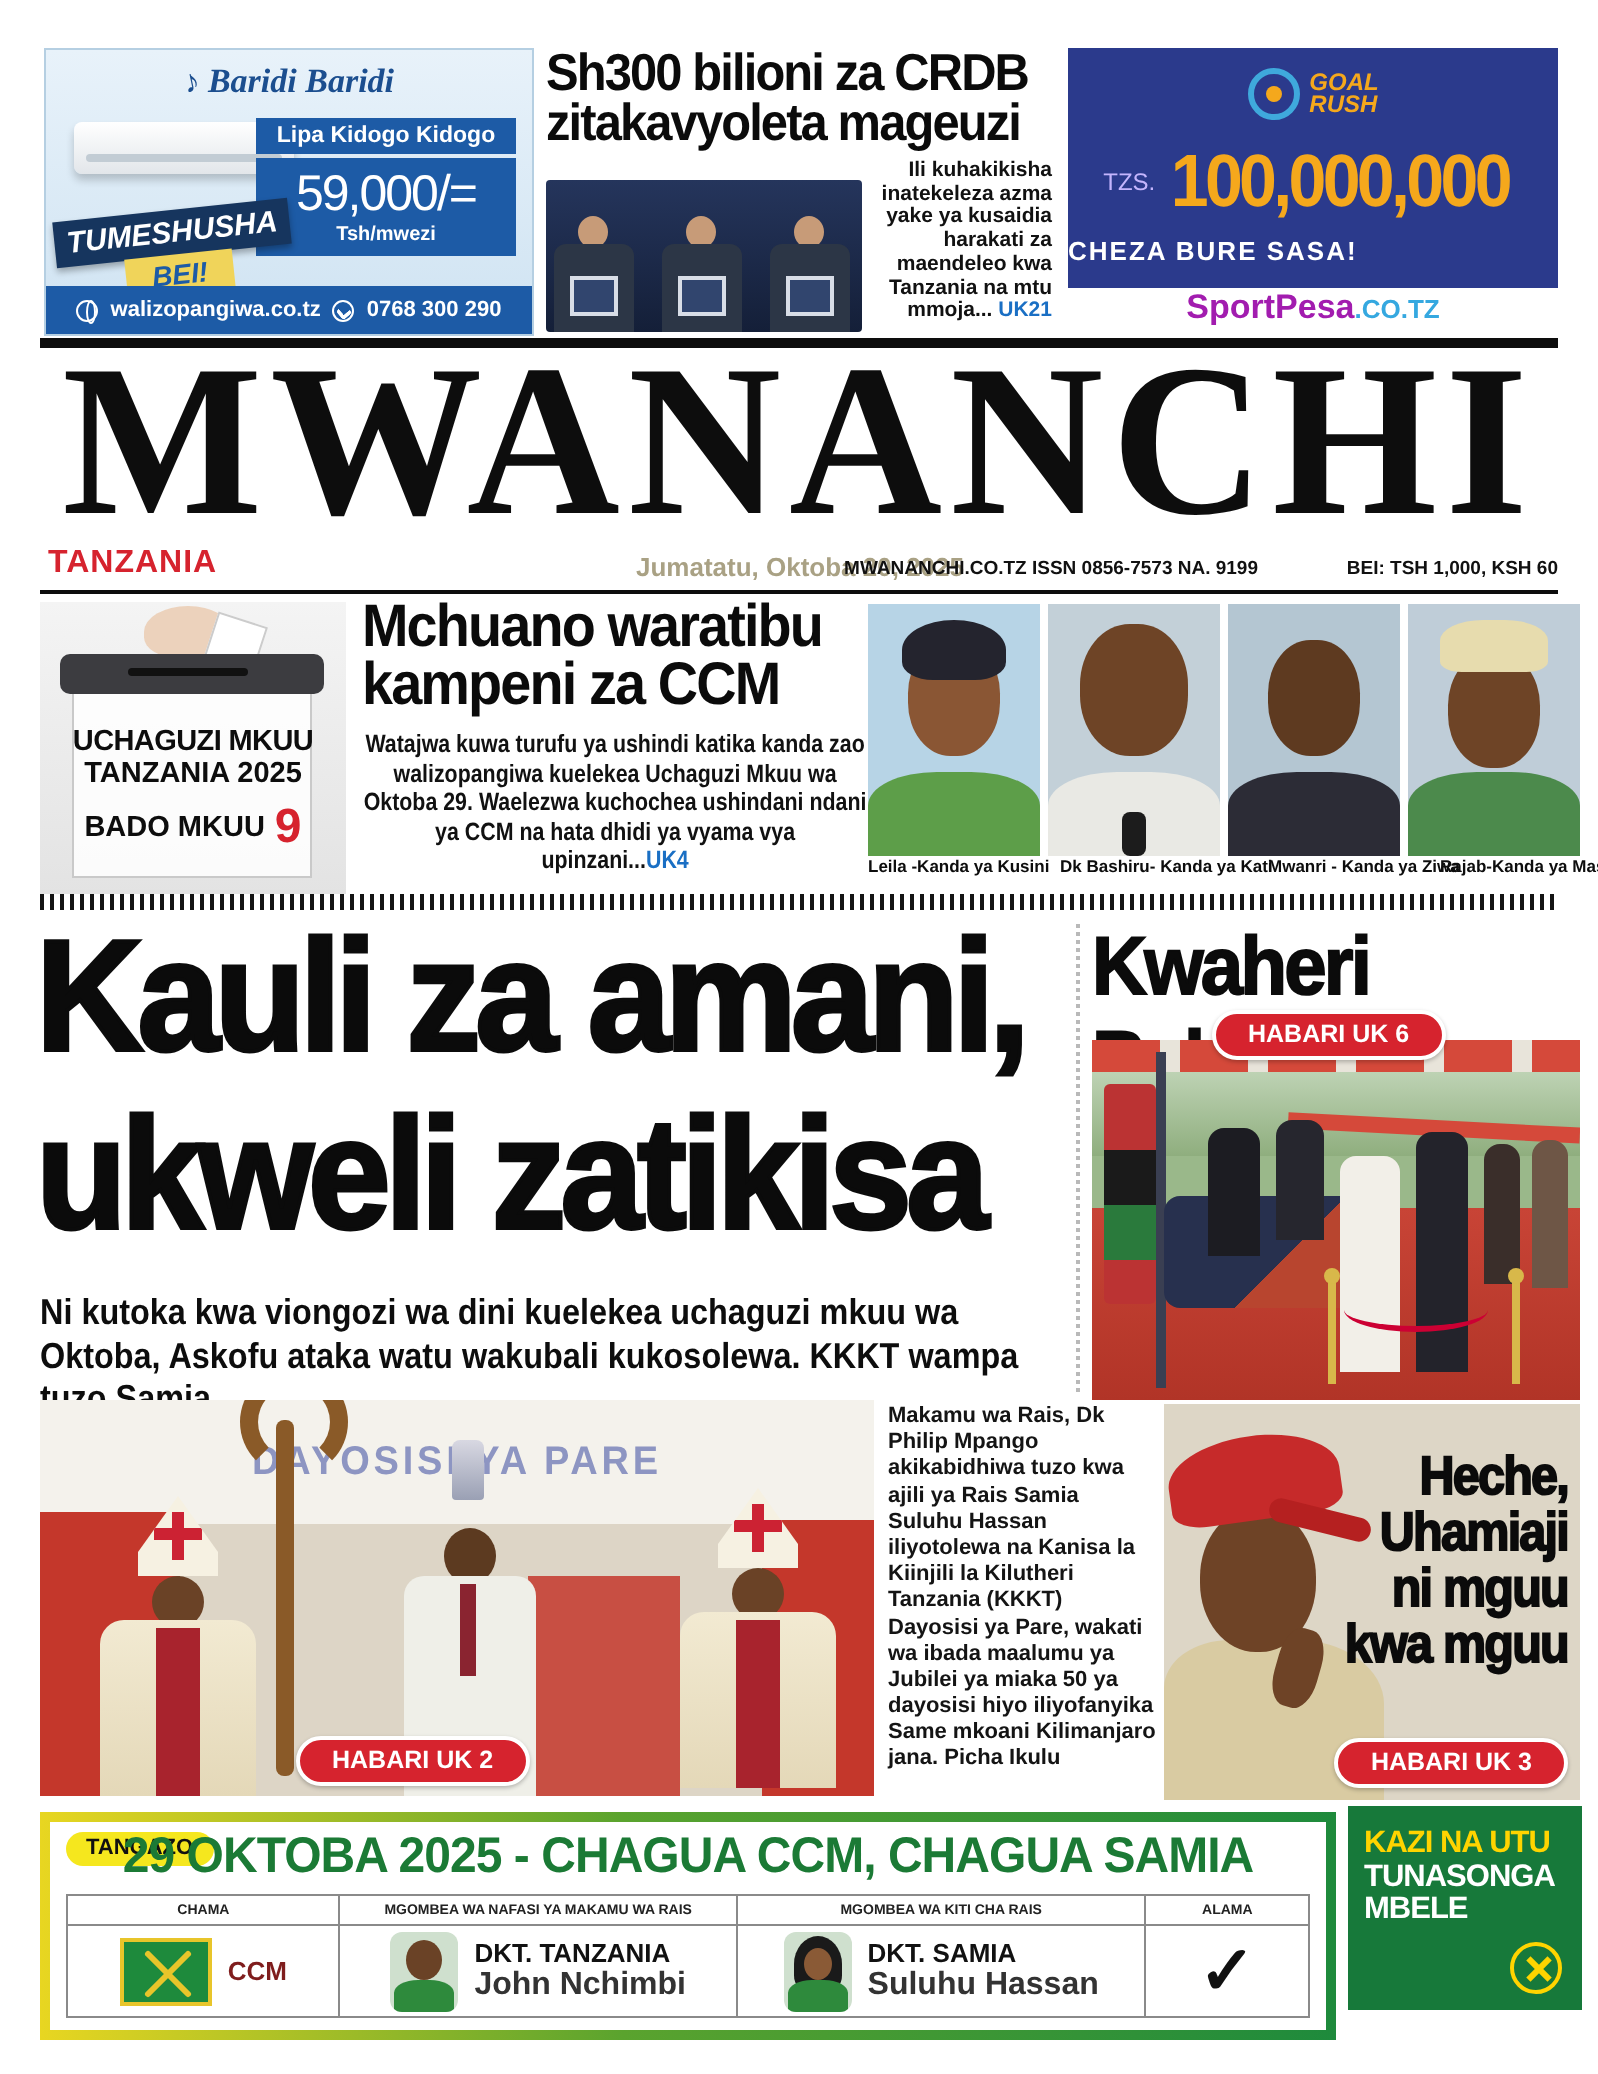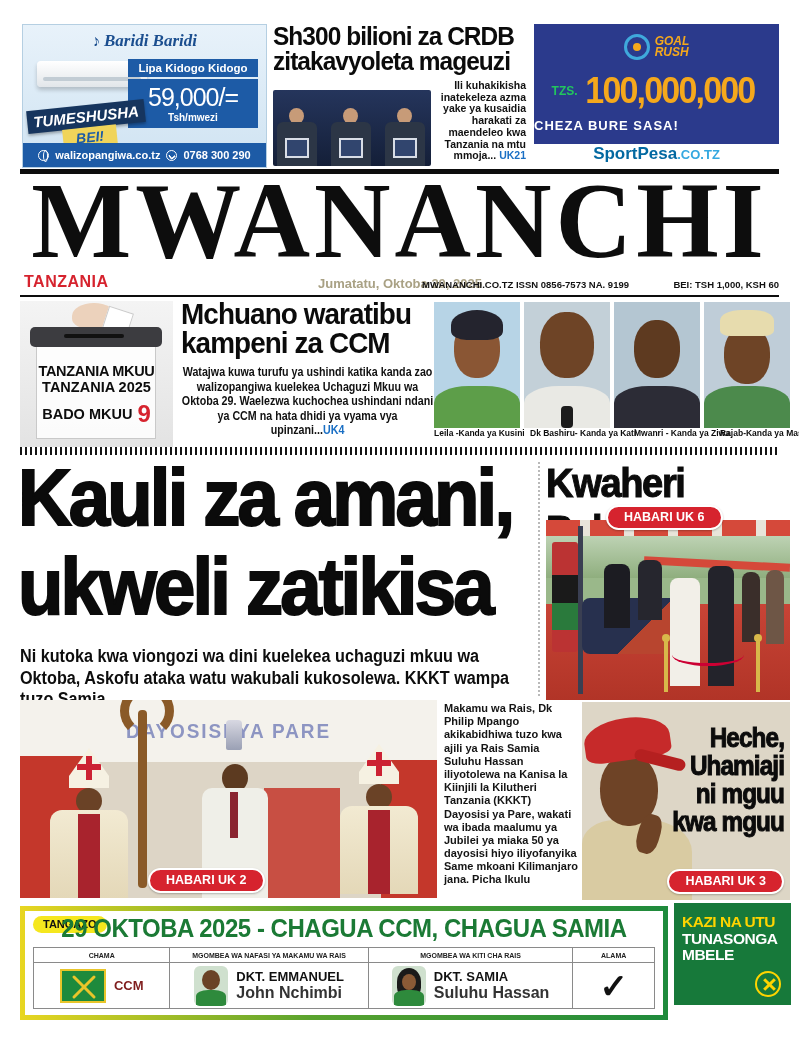--- a/index.html
+++ b/index.html
@@ -33,25 +33,25 @@
   .fig .frame { position:absolute; top:30px; left:10px; width:24px; height:20px; background:#31456e; border:2px solid #d8dde6; }
   .crdb-teaser { position:absolute; right:2px; bottom:6px; width:94px; text-align:right; font-size:10.5px; font-weight:bold; line-height:1.12; color:#111; }
   .crdb-ref { color:#1a6fc4; cursor:pointer; }
 
   .ad-sportpesa { position:relative; width:245px; height:144px; background:#2b3a8c; overflow:hidden; cursor:pointer; }
   .gr-logo { position:absolute; top:10px; left:0; width:100%; display:flex; align-items:center; justify-content:center; gap:5px; }
   .gr-circle { width:26px; height:26px; border:3px solid #3fa9dc; border-radius:50%; position:relative; }
   .gr-circle:before { content:""; position:absolute; left:6px; top:6px; width:8px; height:8px; background:#f5a81c; border-radius:50%; }
   .gr-text { color:#f5a81c; font-weight:bold; font-style:italic; font-size:12px; line-height:.95; }
   .sp-amount { position:absolute; top:46px; left:0; width:100%; text-align:center; color:#f5a81c; white-space:nowrap; }
-  .sp-amount .cur { color:#22c55e; font-size:12px; font-weight:bold; vertical-align:8px; }
+  .sp-amount .cur { color:#c4b5fd; font-size:12px; font-weight:normal; vertical-align:8px; }
   .sp-amount .num { font-size:37px; font-weight:bold; letter-spacing:-2px; transform:scaleX(.92); display:inline-block; }
   .sp-cta { position:absolute; top:94px; left:0; width:100%; color:#fff; font-weight:bold; font-size:13px; letter-spacing:1px; }
   .sp-strip { position:absolute; bottom:0; left:0; width:100%; height:24px; background:#fff; text-align:center; font-weight:bold; }
-  .sp-brand { color:#0369a1; font-size:17px; }
+  .sp-brand { color:#a21caf; font-size:17px; }
   .sp-suffix { color:#35a8e0; font-size:13px; }
 
   
   .rule-thick { position:absolute; left:20px; width:759px; height:5px; background:#0d0d0d; }
   .masthead-title { position:absolute; left:20px; top:172px; width:759px; text-align:center; font-family:"Liberation Serif", serif; font-weight:bold; font-size:106px; line-height:.92; letter-spacing:4px; color:#0d0d0d; transform:scaleY(1.02); }
   .mast-info { position:absolute; left:20px; top:273px; width:759px; height:20px; }
   .mast-region { position:absolute; left:4px; top:0; color:#d6232e; font-weight:bold; font-size:16px; letter-spacing:.5px; }
   .mast-date { position:absolute; left:250px; top:3px; width:260px; text-align:center; color:#a9a184; font-weight:bold; font-size:13px; }
   .mast-issn { position:absolute; right:150px; top:6px; color:#111; font-weight:bold; font-size:9.5px; }
   .mast-price { position:absolute; right:0; top:6px; color:#111; font-weight:bold; font-size:9.5px; }
@@ -250,21 +250,21 @@
   </div>
   <div class="rule-thin"></div>
 
   <div class="countdown">
     <div class="hand"></div>
     <div class="vote-paper"></div>
     <div class="box-lid"></div>
     <div class="box-slot"></div>
     <div class="box-body"></div>
     <div class="cd-text">
-      <div class="cd-l1">TANZANIA MKUU</div>
+      <div class="cd-l1">UCHAGUZI MKUU</div>
       <div class="cd-l2">TANZANIA 2025</div>
       <div class="cd-l3"><span>BADO MKUU</span><span class="cd-days">9</span></div>
     </div>
   </div>
 
   <div class="ccm-story">
     <div class="ccm-h">Mchuano waratibu kampeni za CCM</div>
     <div class="ccm-body"><span>Watajwa kuwa turufu ya ushindi katika kanda zao walizopangiwa kuelekea Uchaguzi Mkuu wa Oktoba 29. Waelezwa kuchochea ushindani ndani ya CCM na hata dhidi ya vyama vya upinzani...</span><span class="ccm-ref">UK4</span></div>
   </div>
 
@@ -389,21 +389,21 @@
                 </svg>
             </div>
             <span class="party-name">CCM</span>
           </div>
           <div class="ccell w2">
             <div class="cand-photo">
                 <div class="chead-c"></div>
                 <div class="cbody-c"></div>
               </div>
             <div class="cand-text">
-              <div class="cand-title">DKT. EMMANUEL</div>
+              <div class="cand-title">DKT. TANZANIA</div>
               <div class="cand-name">John Nchimbi</div>
             </div>
           </div>
           <div class="ccell w3">
             <div class="cand-photo">
                 <div class="hijab"></div>
                 <div class="hface"></div>
                 <div class="cbody-c"></div>
               </div>
             <div class="cand-text">

